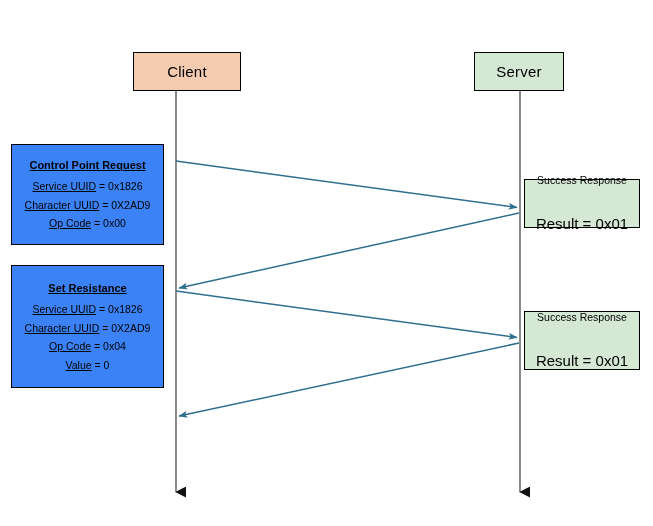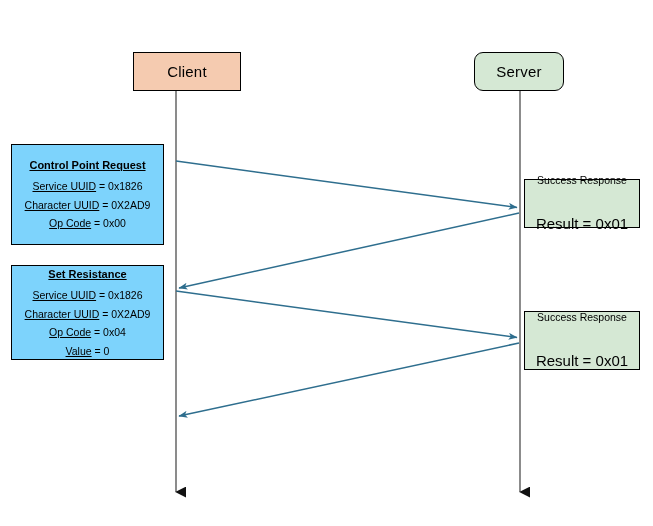--- a/index.html
+++ b/index.html
@@ -44,30 +44,29 @@
   }
   .actor-client {
     left: 133px; top: 52px;
     width: 108px; height: 39px;
     background: #f5cbb0;
   }
   .actor-server {
     left: 474px; top: 52px;
     width: 90px; height: 39px;
     background: #d5e8d4;
-    border-radius: 9px;
   }
   .msg-box {
-    background: #7dd3fc;
+    background: #3b82f6;
     left: 11px;
     width: 153px;
     padding: 4px 0;
   }
   .msg-box-1 { top: 144px; height: 101px; }
-  .msg-box-2 { top: 265px; height: 95px; }
+  .msg-box-2 { top: 265px; height: 123px; }
   .msg-title {
     font-size: 11px;
     font-weight: bold;
     text-decoration: underline;
     margin: 0 0 2px 0;
     line-height: 1.2;
   }
   .msg-row {
     font-size: 10.5px;
     line-height: 1.2;

